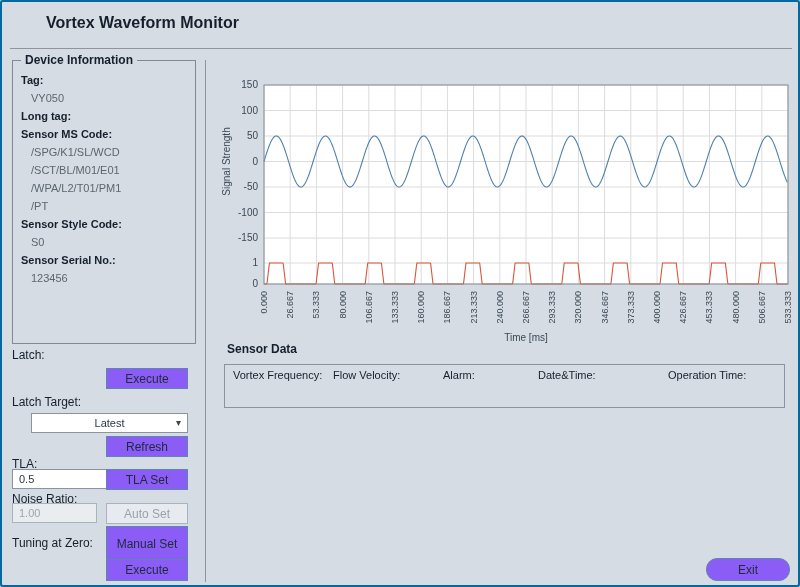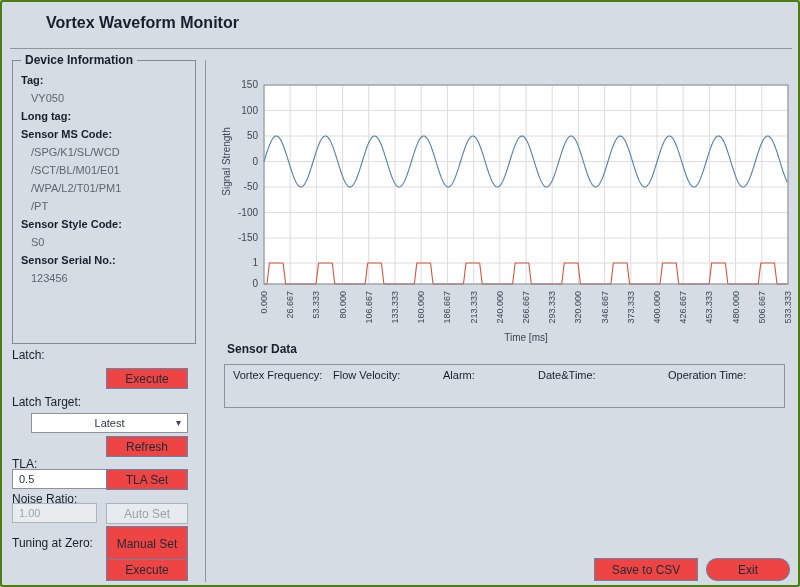--- a/index.html
+++ b/index.html
@@ -1,39 +1,39 @@
 <!DOCTYPE html>
 <html><head>
 <meta charset="utf-8">
 <style>
   html,body{margin:0;padding:0;background:#b8bfc6;}
   .window{
     position:relative;width:800px;height:587px;box-sizing:border-box;
-    background:#d5dce3;border:2px solid #4d7c0f;border-radius:3px;overflow:hidden;
+    background:#d5dce3;border:2px solid #0369a1;border-radius:3px;overflow:hidden;
     font-family:"Liberation Sans",sans-serif;color:#16202c;
   }
   .app-title{position:absolute;left:44px;top:12px;font-size:16px;font-weight:bold;color:#16202c;}
   .title-sep{position:absolute;left:8px;top:46px;width:782px;height:1px;background:#8f959c;}
   .vsep{position:absolute;left:203px;top:58px;height:522px;width:1px;background:#8f959c;}
 
   
   .groupbox{position:absolute;border:1px solid #7f8a94;box-sizing:border-box;}
   .group-legend{position:absolute;top:-8px;left:8px;background:#d5dce3;padding:0 4px;
     font-size:12px;font-weight:bold;color:#16202c;white-space:nowrap;}
 
   
   .device-group{left:10px;top:58px;width:184px;height:284px;}
   #device-fields{position:absolute;left:8px;top:10px;right:4px;font-size:11px;}
   .dev-label{font-weight:bold;color:#16202c;height:18px;line-height:18px;white-space:nowrap;}
   .dev-value{color:#5c6670;height:18px;line-height:18px;margin-left:10px;white-space:nowrap;}
 
   
   .ctl-label{position:absolute;left:10px;font-size:12px;color:#16202c;white-space:nowrap;}
   .btn{position:absolute;box-sizing:border-box;font-family:"Liberation Sans",sans-serif;
-    font-size:12px;color:#1e2b38;background:#ef4444;border:1px solid #5f87ad;
+    font-size:12px;color:#1e2b38;background:#8b5cf6;border:1px solid #5f87ad;
     display:flex;align-items:center;justify-content:center;cursor:pointer;padding:0;}
   .btn.disabled{color:#98a2ac;border-color:#a9b3bc;background:#e7ebef;cursor:default;}
   .txt{position:absolute;box-sizing:border-box;height:20px;border:1px solid #8a949e;
     background:#ffffff;font-family:"Liberation Sans",sans-serif;font-size:11px;color:#2b3845;
     padding:0 0 0 6px;}
   .txt.disabled{background:#e9edf0;color:#9aa6b0;border-color:#a9b3bc;}
   .dropdown{position:absolute;left:29px;top:411px;width:157px;height:20px;box-sizing:border-box;
     background:#ffffff;border:1px solid #8a949e;font-size:11px;color:#2b3845;
     display:flex;align-items:center;justify-content:center;cursor:pointer;}
   .dropdown .arrow{position:absolute;right:6px;top:3px;font-size:10px;color:#3c4854;}
@@ -183,15 +183,14 @@
   <div class="sensor-box">
     <div id="sensor-headers">
         <div class="sensor-cell">Vortex Frequency:</div>
         <div class="sensor-cell">Flow Velocity:</div>
         <div class="sensor-cell">Alarm:</div>
         <div class="sensor-cell">Date&amp;Time:</div>
         <div class="sensor-cell">Operation Time:</div>
       </div>
   </div>
 
-  <button class="btn" style="left:592px;top:556px;width:104px;height:23px;">Save to CSV</button>
   <button class="btn" style="left:704px;top:556px;width:84px;height:23px;border-radius:11px;">Exit</button>
 </div>
 
 </body></html>

